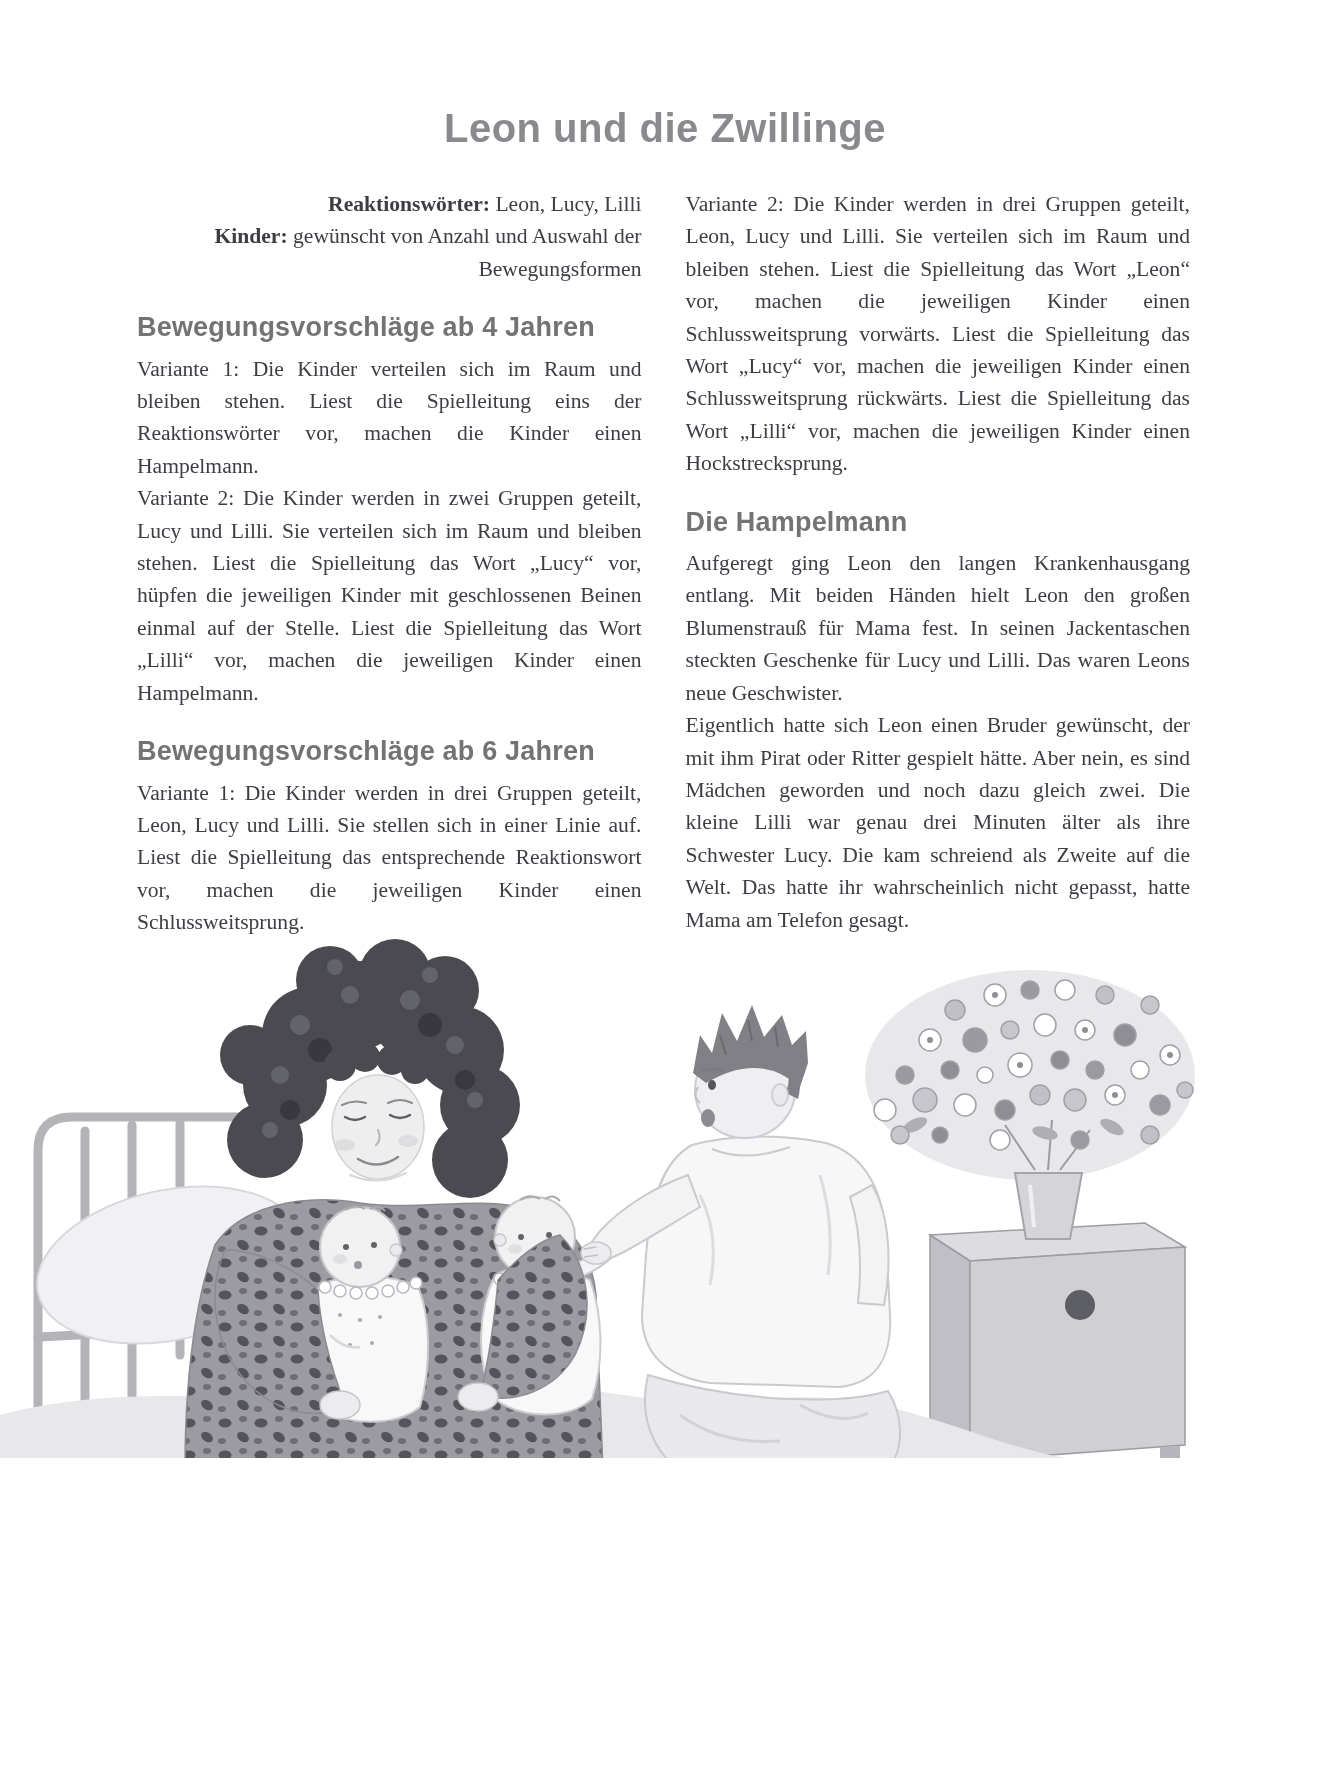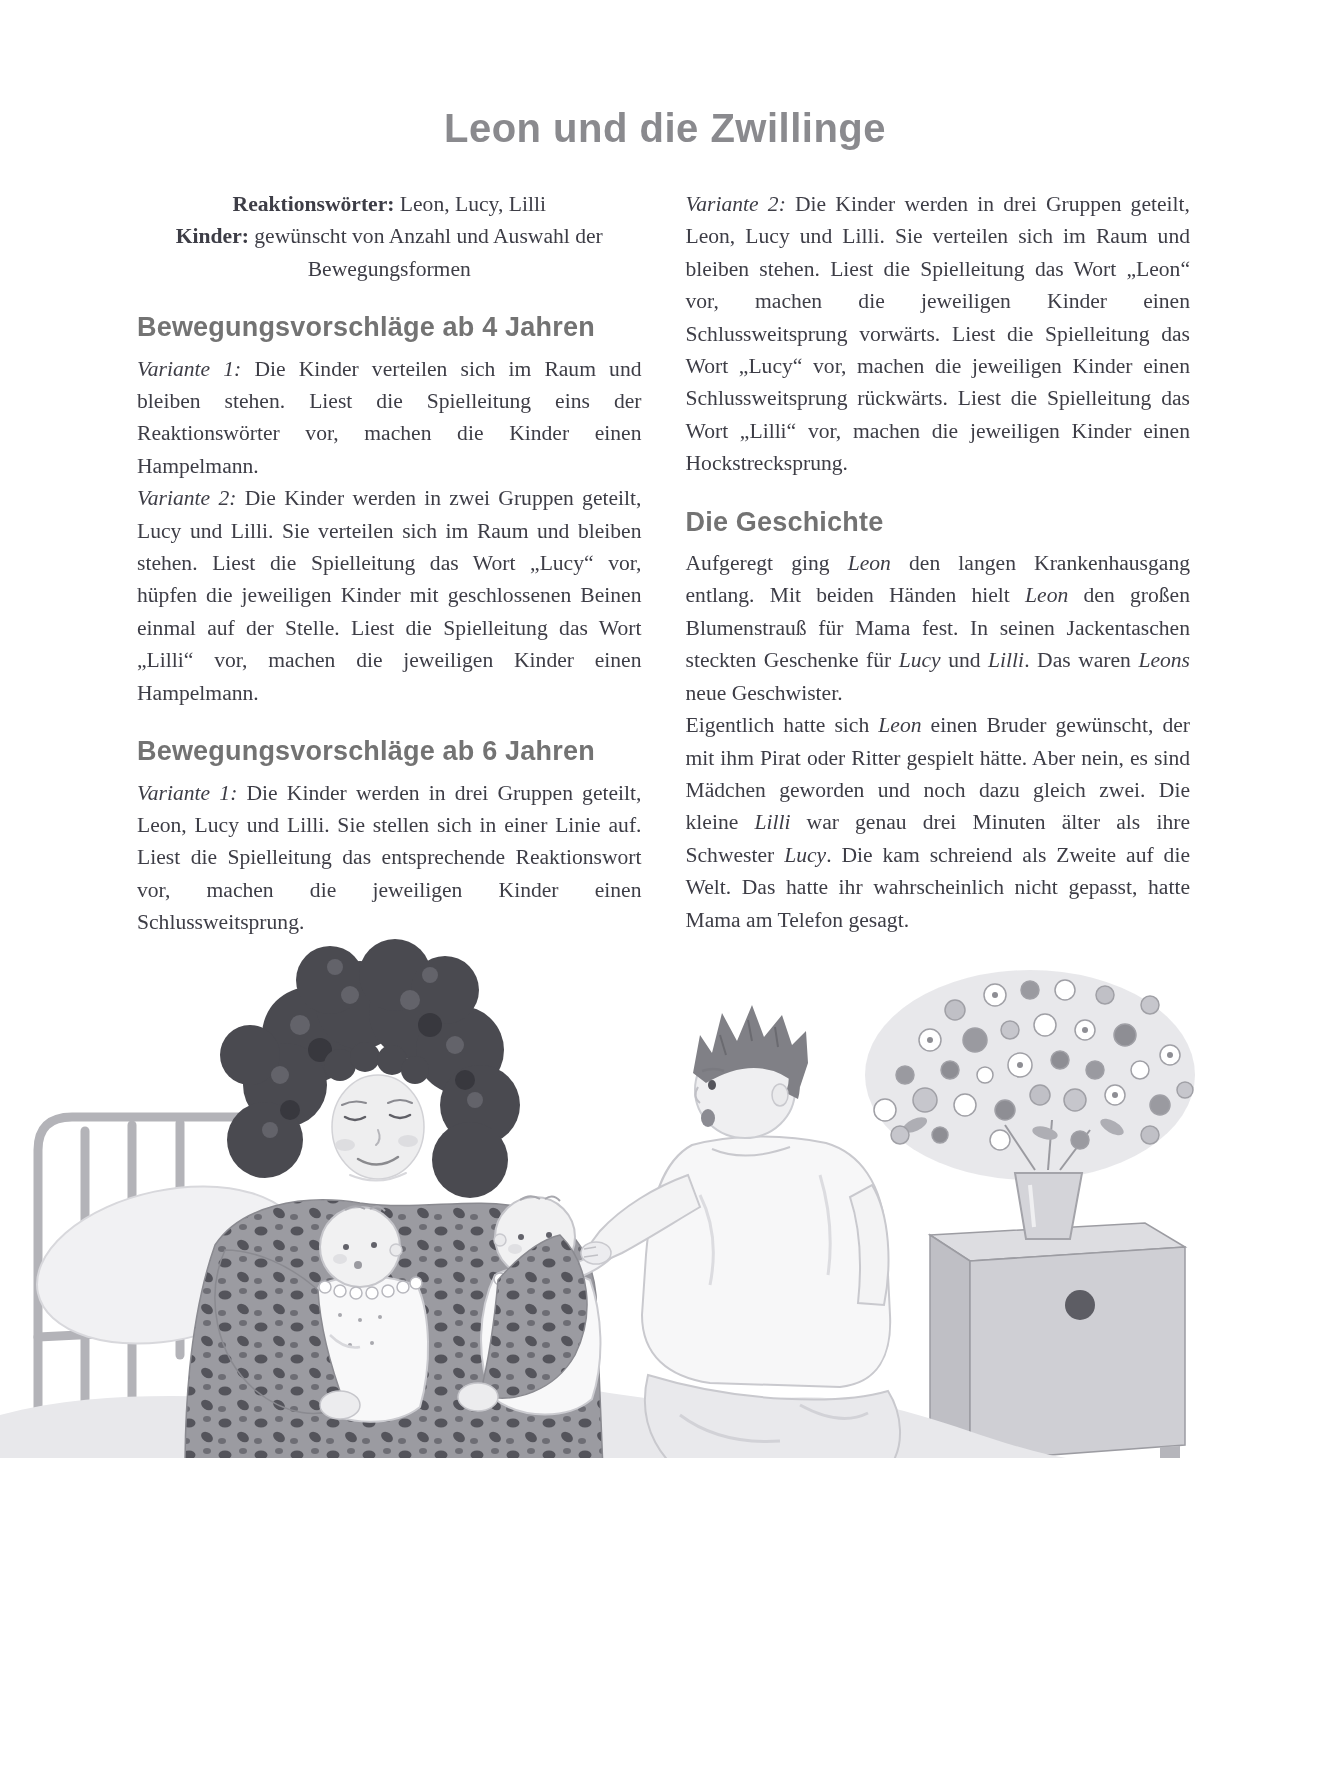--- a/index.html
+++ b/index.html
@@ -20,30 +20,30 @@
   }
   .columns {
     position:absolute; top:188px; left:137px; width:1053px;
     display:flex; gap:44px; z-index:2;
   }
   .col {
     flex:1; min-width:0;
     font-size:21.6px; line-height:32.4px;
     color:#3d3d46;
   }
-  .meta-line { text-align:center; }
+  .meta-line { text-align:right; }
   .meta-line .b { font-weight:700; }
   h2.section {
     font-family:"Liberation Sans", sans-serif;
     font-weight:700; font-size:27px; letter-spacing:0.2px;
     color:#737373;
     margin-top:26px; margin-bottom:9px;
   }
   p.body { text-align:justify; hyphens:auto; -webkit-hyphens:auto; }
-  p.body .i { font-style:italic; }
+  p.body .i { }
   .illustration {
     position:absolute; left:0; top:935px; width:1330px; height:838px; z-index:1;
   }
   .illustration svg { display:block; width:100%; height:100%; }
 </style>
 </head>
 <body>
 
 <div class="page">
 
@@ -57,21 +57,21 @@
       </div>
       <h2 class="section">Bewegungsvorschläge ab 4 Jahren</h2>
       <p class="body"><span class="i">Variante 1: </span><span>Die Kinder verteilen sich im Raum und bleiben stehen. Liest die Spielleitung eins der Reaktionswörter vor, machen die Kinder einen Hampelmann.</span></p>
       <p class="body"><span class="i">Variante 2: </span><span>Die Kinder werden in zwei Gruppen geteilt, Lucy und Lilli. Sie verteilen sich im Raum und bleiben stehen. Liest die Spielleitung das Wort „Lucy“ vor, hüpfen die jeweiligen Kinder mit geschlossenen Beinen einmal auf der Stelle. Liest die Spielleitung das Wort „Lilli“ vor, machen die jeweiligen Kinder einen Hampelmann.</span></p>
       <h2 class="section">Bewegungsvorschläge ab 6 Jahren</h2>
       <p class="body"><span class="i">Variante 1: </span><span>Die Kinder werden in drei Gruppen geteilt, Leon, Lucy und Lilli. Sie stellen sich in einer Linie auf. Liest die Spielleitung das entsprechende Reaktionswort vor, machen die jeweiligen Kinder einen Schlussweitsprung.</span></p>
     </div>
 
     <div class="col">
       <p class="body"><span class="i">Variante 2: </span><span>Die Kinder werden in drei Gruppen geteilt, Leon, Lucy und Lilli. Sie verteilen sich im Raum und bleiben stehen. Liest die Spielleitung das Wort „Leon“ vor, machen die jeweiligen Kinder einen Schlussweitsprung vorwärts. Liest die Spielleitung das Wort „Lucy“ vor, machen die jeweiligen Kinder einen Schlussweitsprung rückwärts. Liest die Spielleitung das Wort „Lilli“ vor, machen die jeweiligen Kinder einen Hockstrecksprung.</span></p>
-      <h2 class="section">Die Geschichte</h2>
+      <h2 class="section">Die Hampelmann</h2>
       <p class="body"><span>Aufgeregt ging </span><span class="i">Leon</span><span> den langen Krankenhausgang entlang. Mit beiden Händen hielt </span><span class="i">Leon</span><span> den großen Blumenstrauß für Mama fest. In seinen Jackentaschen steckten Geschenke für </span><span class="i">Lucy</span><span> und </span><span class="i">Lilli</span><span>. Das waren </span><span class="i">Leons</span><span> neue Geschwister.</span></p>
       <p class="body"><span>Eigentlich hatte sich </span><span class="i">Leon</span><span> einen Bruder gewünscht, der mit ihm Pirat oder Ritter gespielt hätte. Aber nein, es sind Mädchen geworden und noch dazu gleich zwei. Die kleine </span><span class="i">Lilli</span><span> war genau drei Minuten älter als ihre Schwester </span><span class="i">Lucy</span><span>. Die kam schreiend als Zweite auf die Welt. Das hatte ihr wahrscheinlich nicht gepasst, hatte Mama am Telefon gesagt.</span></p>
     </div>
   </div>
 
   <div class="illustration">
     <svg viewBox="0 0 1330 838" role="img" aria-label="Mutter mit lockigem Haar hält Zwillingsbabys im Krankenhausbett, ein Junge sitzt daneben, Blumenstrauß auf dem Nachttisch">
       <defs>
         <pattern id="robeDots" width="36" height="32" patternUnits="userSpaceOnUse">
           <rect width="36" height="32" fill="#9b9ba1"></rect>

